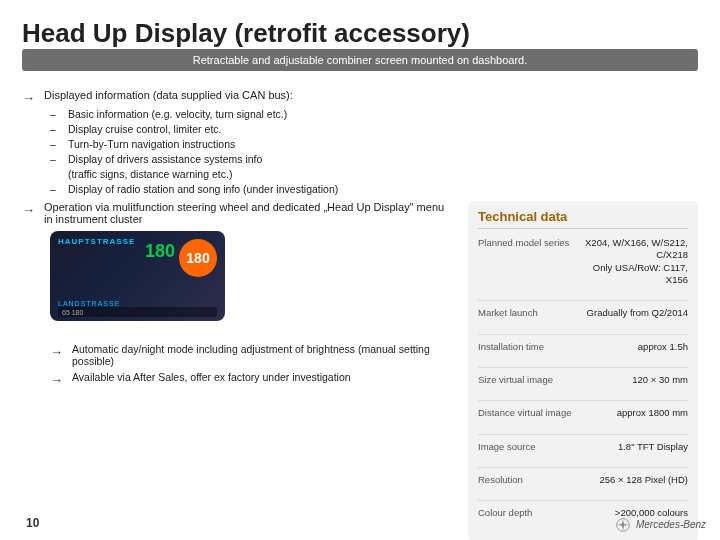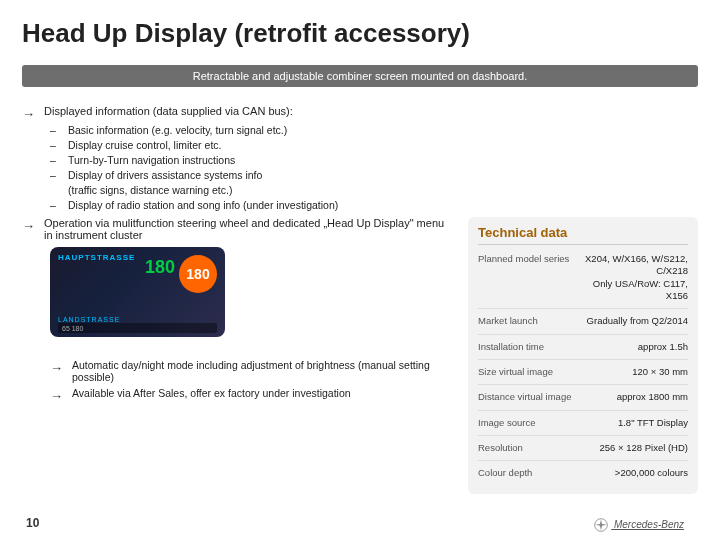--- a/index.html
+++ b/index.html
@@ -17,21 +17,21 @@
       width: 720px;
       height: 540px;
       padding: 18px 22px 12px 22px;
       position: relative;
     }
 
     .page-title {
       font-size: 26px;
       font-weight: bold;
       color: #222;
-      margin-bottom: 16px;
+      margin-bottom: 0;
     }
 
     .subtitle-bar {
       background: #6e6e6e;
       color: #fff;
       text-align: center;
       padding: 5px 10px;
       font-size: 11px;
       border-radius: 3px;
       margin-bottom: 18px;
@@ -195,21 +195,21 @@
       margin-bottom: 8px;
       border-bottom: 1px solid #ccc;
       padding-bottom: 4px;
     }
 
     .tech-row {
       display: flex;
       justify-content: flex-end;
       align-items: flex-start;
       margin-bottom: 6px;
-      padding-bottom: 6px;
+      padding-bottom: 14px;
       border-bottom: 1px solid #ddd;
       gap: 8px;
     }
 
     .tech-row:last-child {
       border-bottom: none;
       margin-bottom: 0;
     }
 
     .tech-label {
@@ -232,25 +232,24 @@
       bottom: 10px;
       left: 26px;
       font-size: 12px;
       color: #333;
       font-weight: bold;
     }
 
     .mercedes-logo {
       position: absolute;
       bottom: 8px;
-      right: 36px;
+      right: 14px;
       font-size: 10px;
       color: #555;
       font-style: italic;
-      text-decoration: underline;
     }
 
     .mercedes-star {
       display: inline-block;
       width: 14px;
       height: 14px;
       vertical-align: middle;
       margin-right: 3px;
     }
   </style>

